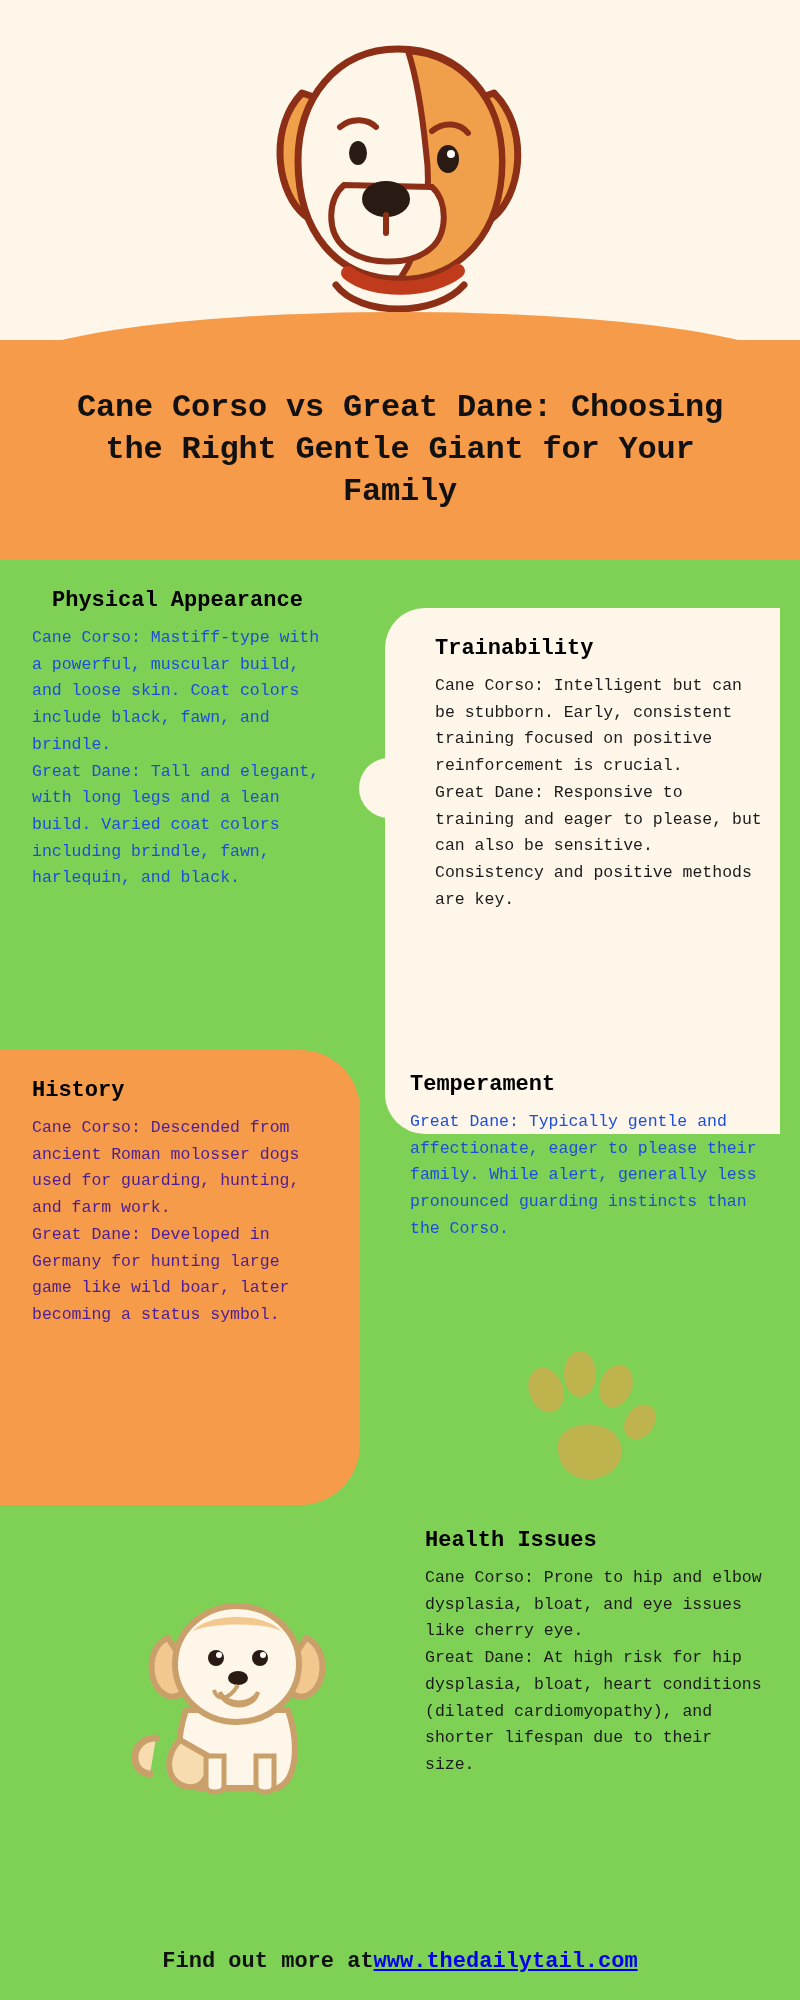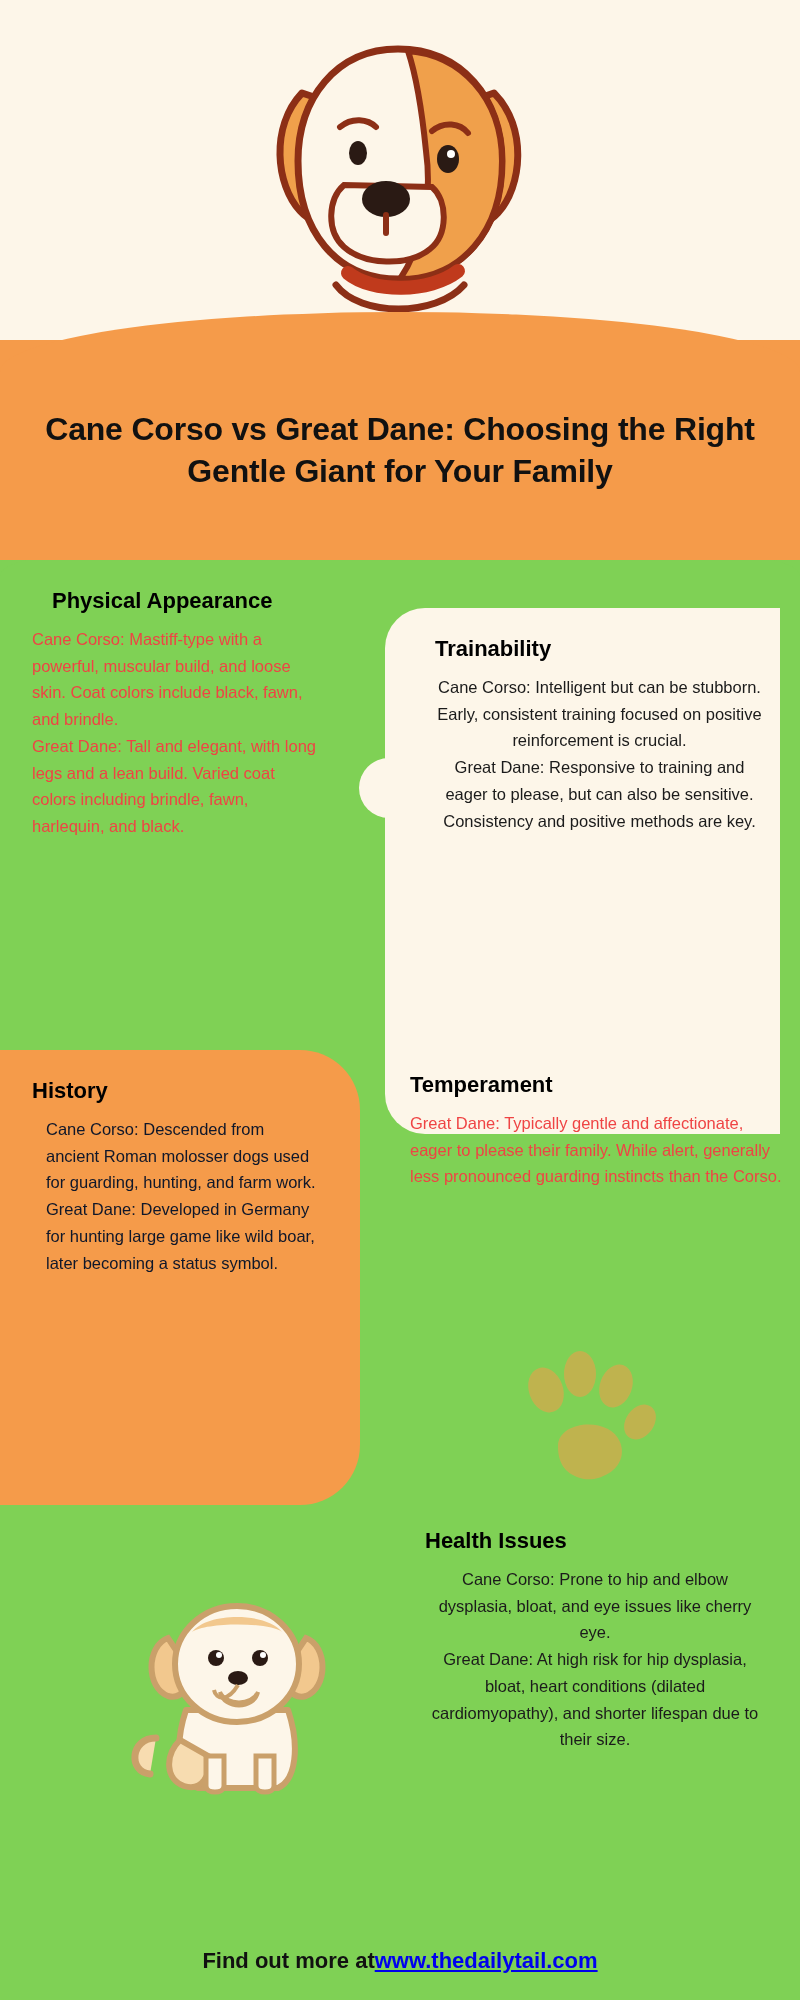--- a/index.html
+++ b/index.html
@@ -9,20 +9,21 @@
     font-family: "Liberation Sans", sans-serif;
     background: #fdf6e9;
     overflow: hidden;
   }
   .page {
     position: relative;
     width: 800px;
     height: 2000px;
     background: #fdf6e9;
     overflow: hidden;
+    font-family: Liberation Mono, monospace;
   }
 
   
   .hero {
     position: absolute;
     top: 0; left: 0;
     width: 800px;
     height: 360px;
     background: #fdf6e9;
     display: flex;
@@ -86,23 +87,23 @@
   .sec-title {
     color: #000000;
     font-weight: bold;
     font-size: 22px;
     margin-bottom: 12px;
   }
   .sec-body p {
     font-size: 16.5px;
     line-height: 1.62;
   }
-  .on-green .sec-body p { color: #ef4444; }
-  .on-cream .sec-body p { color: #1b1b1b; text-align: center; }
-  .on-orange .sec-body p { color: #0f172a; margin-left: 14px; }
+  .on-green .sec-body p { color: #1d4ed8; }
+  .on-cream .sec-body p { color: #1b1b1b; }
+  .on-orange .sec-body p { color: #4c1d95; }
 
   
   #physical-appearance {
     top: 588px; left: 32px; width: 290px;
   }
   #physical-appearance .sec-title { margin-left: 20px; }
 
   
   #trainability-card {
     top: 608px; left: 385px; width: 395px; height: 526px;

